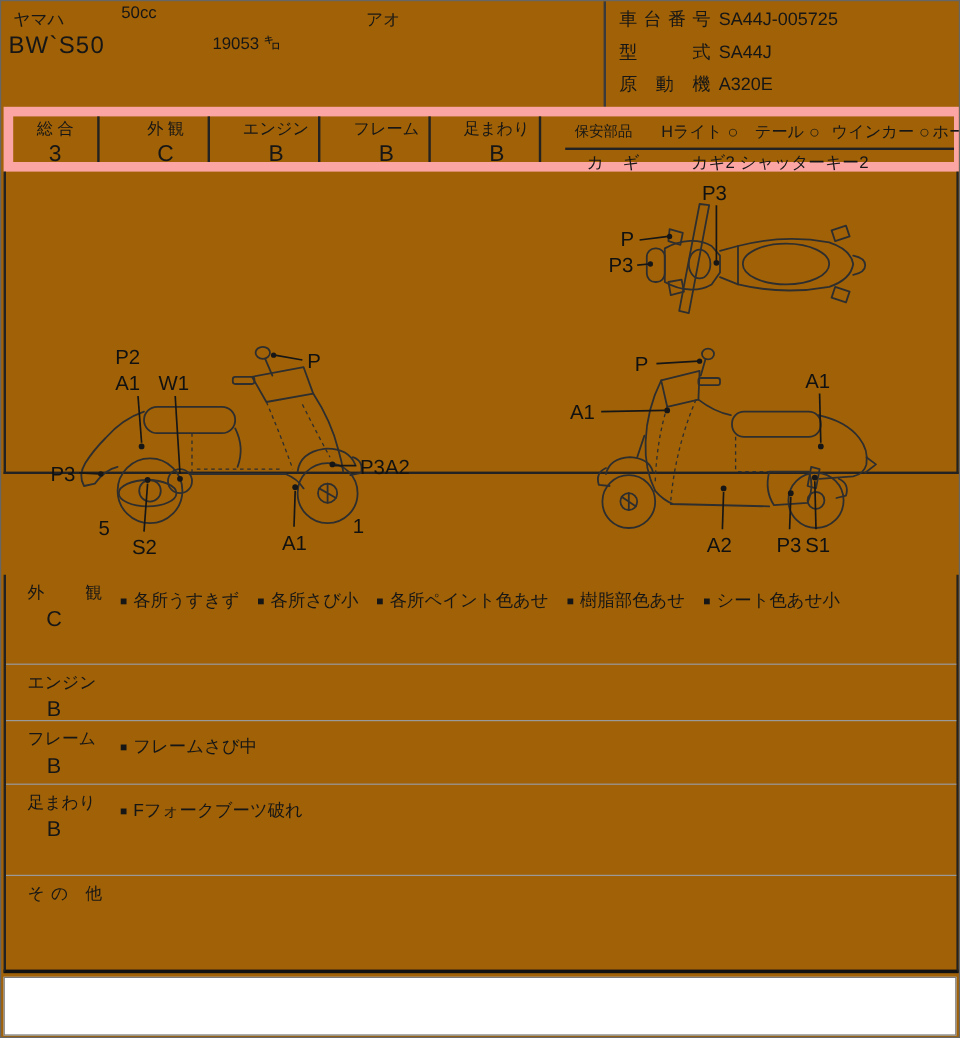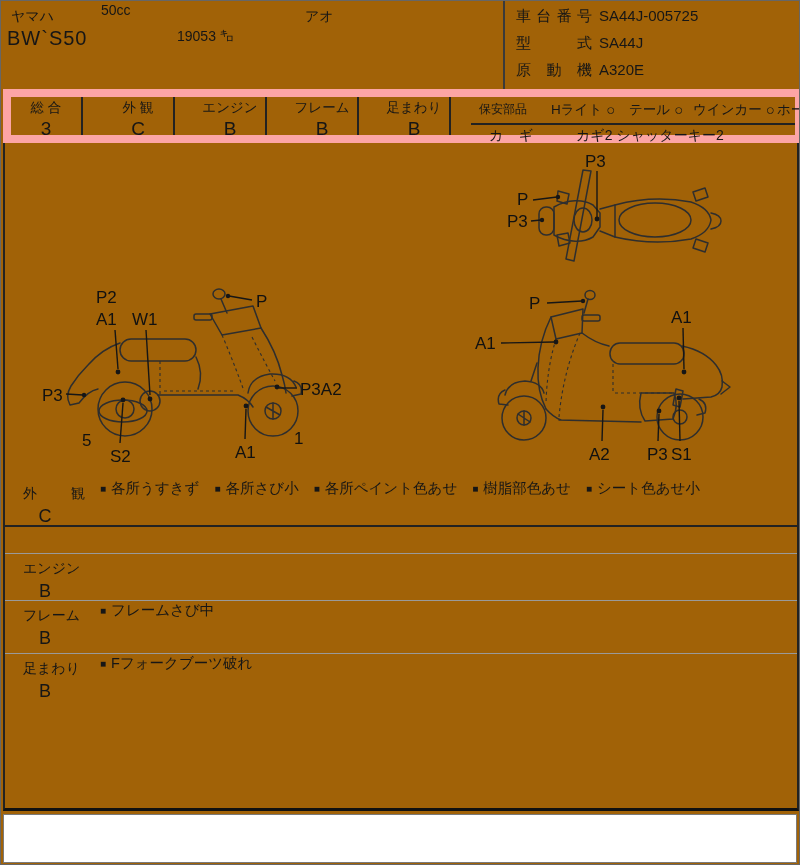--- a/index.html
+++ b/index.html
@@ -29,41 +29,41 @@
   .hoan{flex:1; position:relative;}
   .hoan-row1{position:absolute; left:0; top:0; right:0; height:26px; border-bottom:2px solid #222;}
   .hoan-row2{position:absolute; left:0; top:28px; right:0; height:22px;}
   .hoan-label{position:absolute; left:8px; top:4px; font-size:12px; white-space:nowrap;}
   .hoan-item{position:absolute; top:4px; font-size:13.5px; white-space:nowrap;}
   .circ{font-size:15px; font-weight:bold; margin-left:4px; vertical-align:-1px;}
   .key-label{position:absolute; left:18px; top:2px; font-size:14px; display:inline-block; width:44px; text-align:justify; text-align-last:justify;}
   .key-value{position:absolute; left:70px; top:2px; font-size:14px; white-space:nowrap;margin-left:35px;}
   
   .diagram-box{
-    position:absolute; left:2px; top:142px; width:796px; height:384px;
+    position:absolute; left:2px; top:142px; width:796px; height:252px;
     border:2px solid #222; border-top:none; box-sizing:border-box;
   }
   .dsvg{position:absolute;}
   .d-line{stroke:#2e2e2e; fill:none; stroke-width:1.5; stroke-linejoin:round; stroke-linecap:round;}
   .d-dash{stroke:#2e2e2e; fill:none; stroke-width:1.1; stroke-dasharray:3 3;}
   .leader{stroke:#161616; fill:none; stroke-width:1.4;}
   .dot{fill:#161616; stroke:none;}
   .dlabel{font-size:17px; fill:#111; font-family:"Liberation Sans","DejaVu Sans",sans-serif;}
   
   .notes{
     position:absolute; left:2px; top:478px; width:796px; height:332px;
     border-left:2px solid #222; border-right:2px solid #222; border-bottom:3px solid #111;
     box-sizing:border-box;
   }
   .note-row{position:relative; border-bottom:1.5px solid #9a9a9a; box-sizing:border-box;}
   .note-row:last-child{border-bottom:none;}
   .sec-label{position:absolute; left:18px; top:6px; width:62px; font-size:14px; text-align:justify; text-align-last:justify; white-space:nowrap;}
   .sec-label.narrow{text-align:left; text-align-last:left;}
   .sec-grade{position:absolute; left:18px; top:27px; width:44px; font-size:18px; text-align:center;}
-  .note-list{position:absolute; left:95px; top:0; right:10px; font-size:14.5px; display:flex; flex-wrap:wrap; column-gap:15px; row-gap:4px;text-align:center;}
+  .note-list{position:absolute; left:95px; top:12px; right:10px; font-size:14.5px; display:flex; flex-wrap:wrap; column-gap:15px; row-gap:4px;text-align:center;}
   .note{white-space:nowrap;}
   .bullet{font-size:10px; margin-right:5px; vertical-align:1.5px;}
   
   .empty-box{position:absolute; left:2px; top:813px; width:794px; height:49px; border:1px solid #7a7a7a; box-sizing:border-box; background:#fff;}
 </style>
 </head>
 <body>
 
 <div class="sheet">
 
@@ -269,17 +269,20 @@
     </div>
 
     <div class="note-row" style="height:76px;">
       <span class="sec-label narrow">足まわり</span>
       <span class="sec-grade">B</span>
       <div class="note-list">
         <span class="note"><span class="bullet">■</span><span>Fフォークブーツ破れ</span></span>
       </div>
     </div>
 
+    <div class="note-row" style="height:74px;">
+      <span class="sec-label">その 他</span>
+    </div>
   </div>
 
   <div class="empty-box"></div>
 
 </div>
 
 </body></html>

